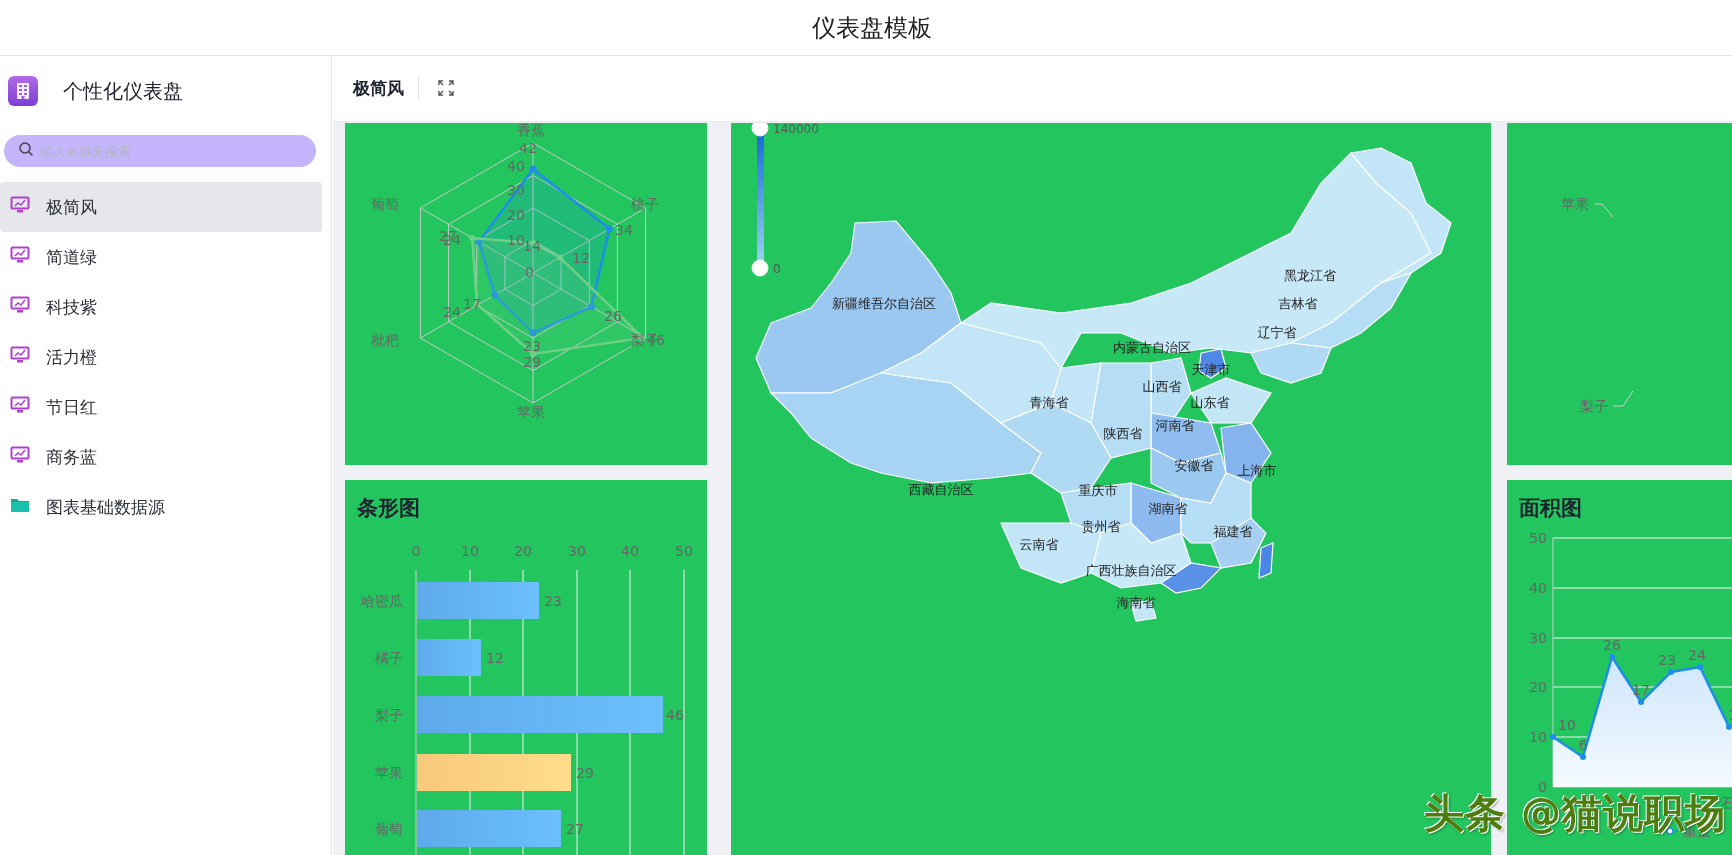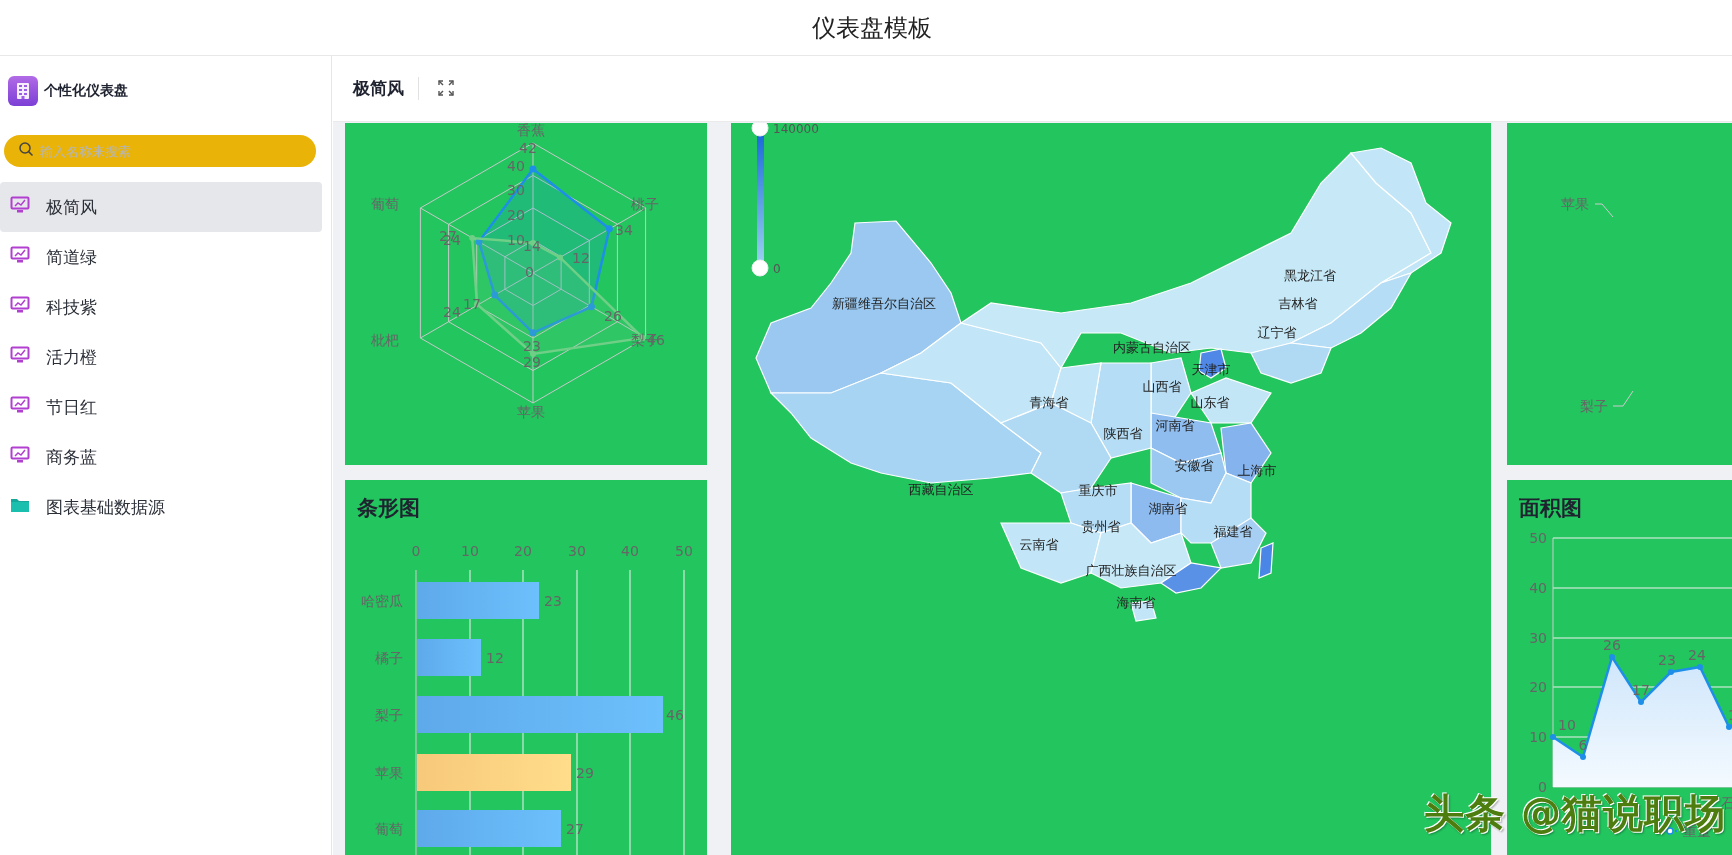--- a/index.html
+++ b/index.html
@@ -2,22 +2,22 @@
 <html><head>
 <meta charset="utf-8">
 <style>
   * { box-sizing: border-box; margin: 0; padding: 0; }
   html, body { width: 1732px; height: 855px; overflow: hidden; background: #fff; font-family: "DejaVu Sans", "Liberation Sans", sans-serif; color: #333; }
   .topbar { position: absolute; left: 0; top: 0; width: 1732px; height: 56px; border-bottom: 1px solid #e8e8e8; background: #fff; }
   .topbar .title { position: absolute; left: 12px; right: 0; top: 12px; text-align: center; font-size: 24px; color: #222; }
   .sidebar { position: absolute; left: 0; top: 56px; width: 332px; height: 799px; border-right: 1px solid #e6e6ea; background: #fff; }
   .brand { position: absolute; left: 8px; top: 20px; display: flex; align-items: center; }
   .brand-icon { width: 30px; height: 30px; border-radius: 6px; background: linear-gradient(180deg,#b16be6,#7c3fd6); display: flex; align-items: center; justify-content: center; }
-  .brand-title { margin-left: 6px; font-size: 14px; font-weight: bold; color: #1f2330; }
-  .search { position: absolute; left: 4px; top: 79px; width: 312px; height: 32px; border-radius: 16px; background: #eab308; display: flex; align-items: center; padding-left: 14px; }
+  .brand-title { margin-left: 25px; font-size: 20px; font-weight: normal; color: #1f2330; }
+  .search { position: absolute; left: 4px; top: 79px; width: 312px; height: 32px; border-radius: 16px; background: #c4b5fd; display: flex; align-items: center; padding-left: 14px; }
   .search input { border: none; background: transparent; outline: none; font-size: 13px; margin-left: 6px; width: 260px; color: #333; font-family: "DejaVu Sans", sans-serif; }
   .search input::placeholder { color: #b3b6bd; }
   .nav { position: absolute; left: 0; top: 126px; width: 322px; }
   .nav-item { height: 50px; display: flex; align-items: center; padding-left: 10px; border-radius: 4px; cursor: pointer; }
   .nav-item.active { background: #e6e7ea; }
   .nav-item .lbl { margin-left: 16px; font-size: 17px; color: #2b2f38; }
   .main { position: absolute; left: 333px; top: 56px; width: 1399px; height: 799px; background: #f0f1f5; overflow: hidden; }
   .main-header { position: absolute; left: 0; top: 0; width: 1399px; height: 66px; background: #fff; border-bottom: 1px solid #eaeaea; display: flex; align-items: center; padding-left: 20px; }
   .main-header .ttl { font-size: 17px; font-weight: bold; color: #1f2330; padding-right: 14px; border-right: 1px solid #e2e2e2; }
   .expand-btn { margin-left: 18px; width: 20px; height: 20px; cursor: pointer; }

